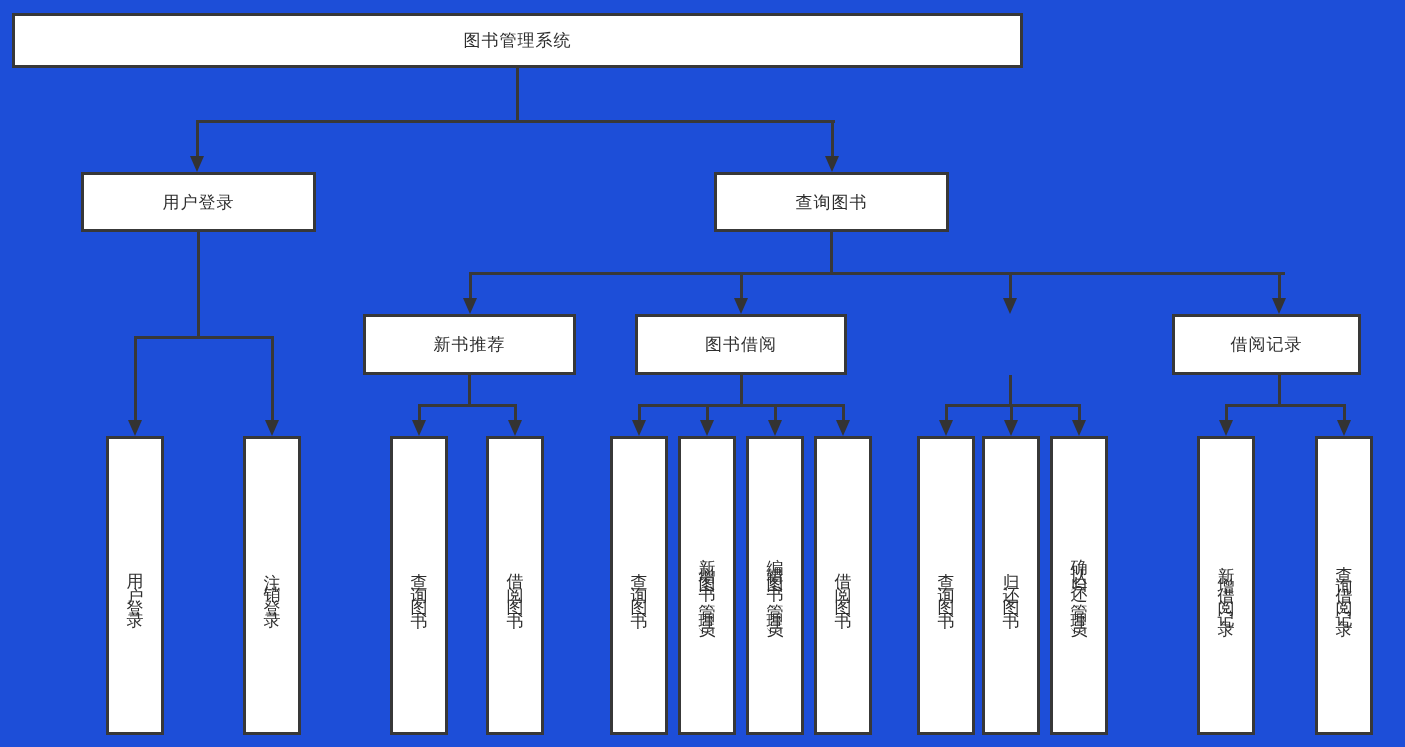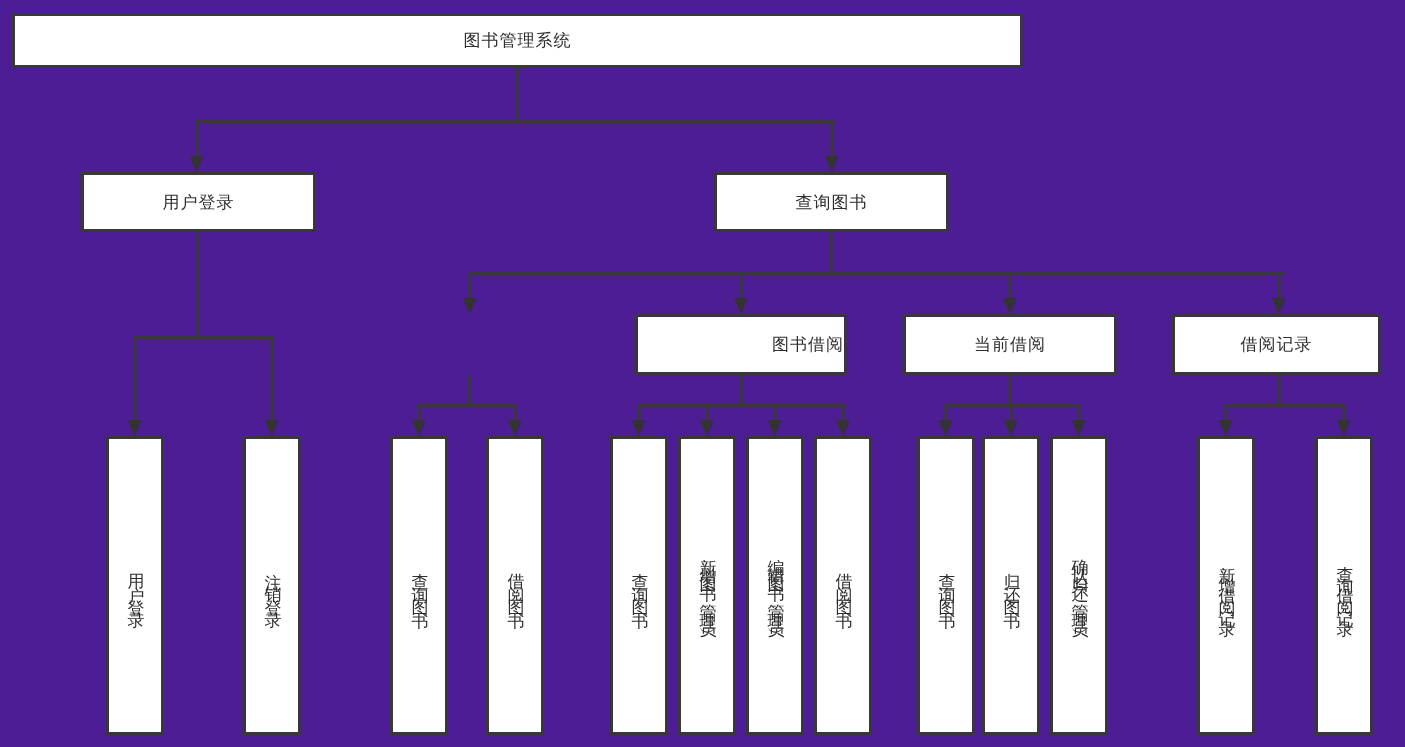--- a/index.html
+++ b/index.html
@@ -1,21 +1,21 @@
 <!DOCTYPE html>
 <html><head>
 <meta charset="utf-8">
 <style>
   html,body{margin:0;padding:0;background:#ffffff;}
   #canvas{
     position:relative;
     width:1405px;height:747px;
-    background:#4c1d95;
+    background:#1d4ed8;
     overflow:hidden;
-    font-family:Liberation Mono, monospace;
+    font-family:Liberation Serif, serif;
     color:#2e2e2e;
   }
   .box{
     position:absolute;
     box-sizing:border-box;
     background:#ffffff;
     border:3px solid #383838;
     display:flex;
     align-items:center;
     justify-content:center;
@@ -95,27 +95,27 @@
   <div class="hline" style="left:469px;top:272px;width:816px;"></div>
   <div class="vline" style="left:469px;top:272px;height:28px;"></div>
   <div class="arrow" style="left:463px;top:298px;"></div>
   <div class="vline" style="left:740px;top:272px;height:28px;"></div>
   <div class="arrow" style="left:734px;top:298px;"></div>
   <div class="vline" style="left:1009px;top:272px;height:28px;"></div>
   <div class="arrow" style="left:1003px;top:298px;"></div>
   <div class="vline" style="left:1278px;top:272px;height:28px;"></div>
   <div class="arrow" style="left:1272px;top:298px;"></div>
 
-  <div class="box" style="left:635px;top:314px;width:212px;height:61px;justify-content:flex-end;">
+  <div class="box" style="left:363px;top:314px;width:213px;height:61px;">
+    <span>新书推荐</span>
+  </div>
+  <div class="box" style="left:635px;top:314px;width:212px;height:61px;">
     <span>图书借阅</span>
   </div>
-  <div class="box" style="left:903px;top:314px;width:214px;height:61px;">
-    <span>当前借阅</span>
-  </div>
-  <div class="box" style="left:1172px;top:314px;width:209px;height:61px;">
+  <div class="box" style="left:1172px;top:314px;width:189px;height:61px;">
     <span>借阅记录</span>
   </div>
 
   <div class="vline" style="left:468px;top:375px;height:32px;"></div>
   <div class="hline" style="left:418px;top:404px;width:99px;"></div>
   <div class="vline" style="left:418px;top:404px;height:18px;"></div>
   <div class="arrow" style="left:412px;top:420px;"></div>
   <div class="vline" style="left:514px;top:404px;height:18px;"></div>
   <div class="arrow" style="left:508px;top:420px;"></div>
 

